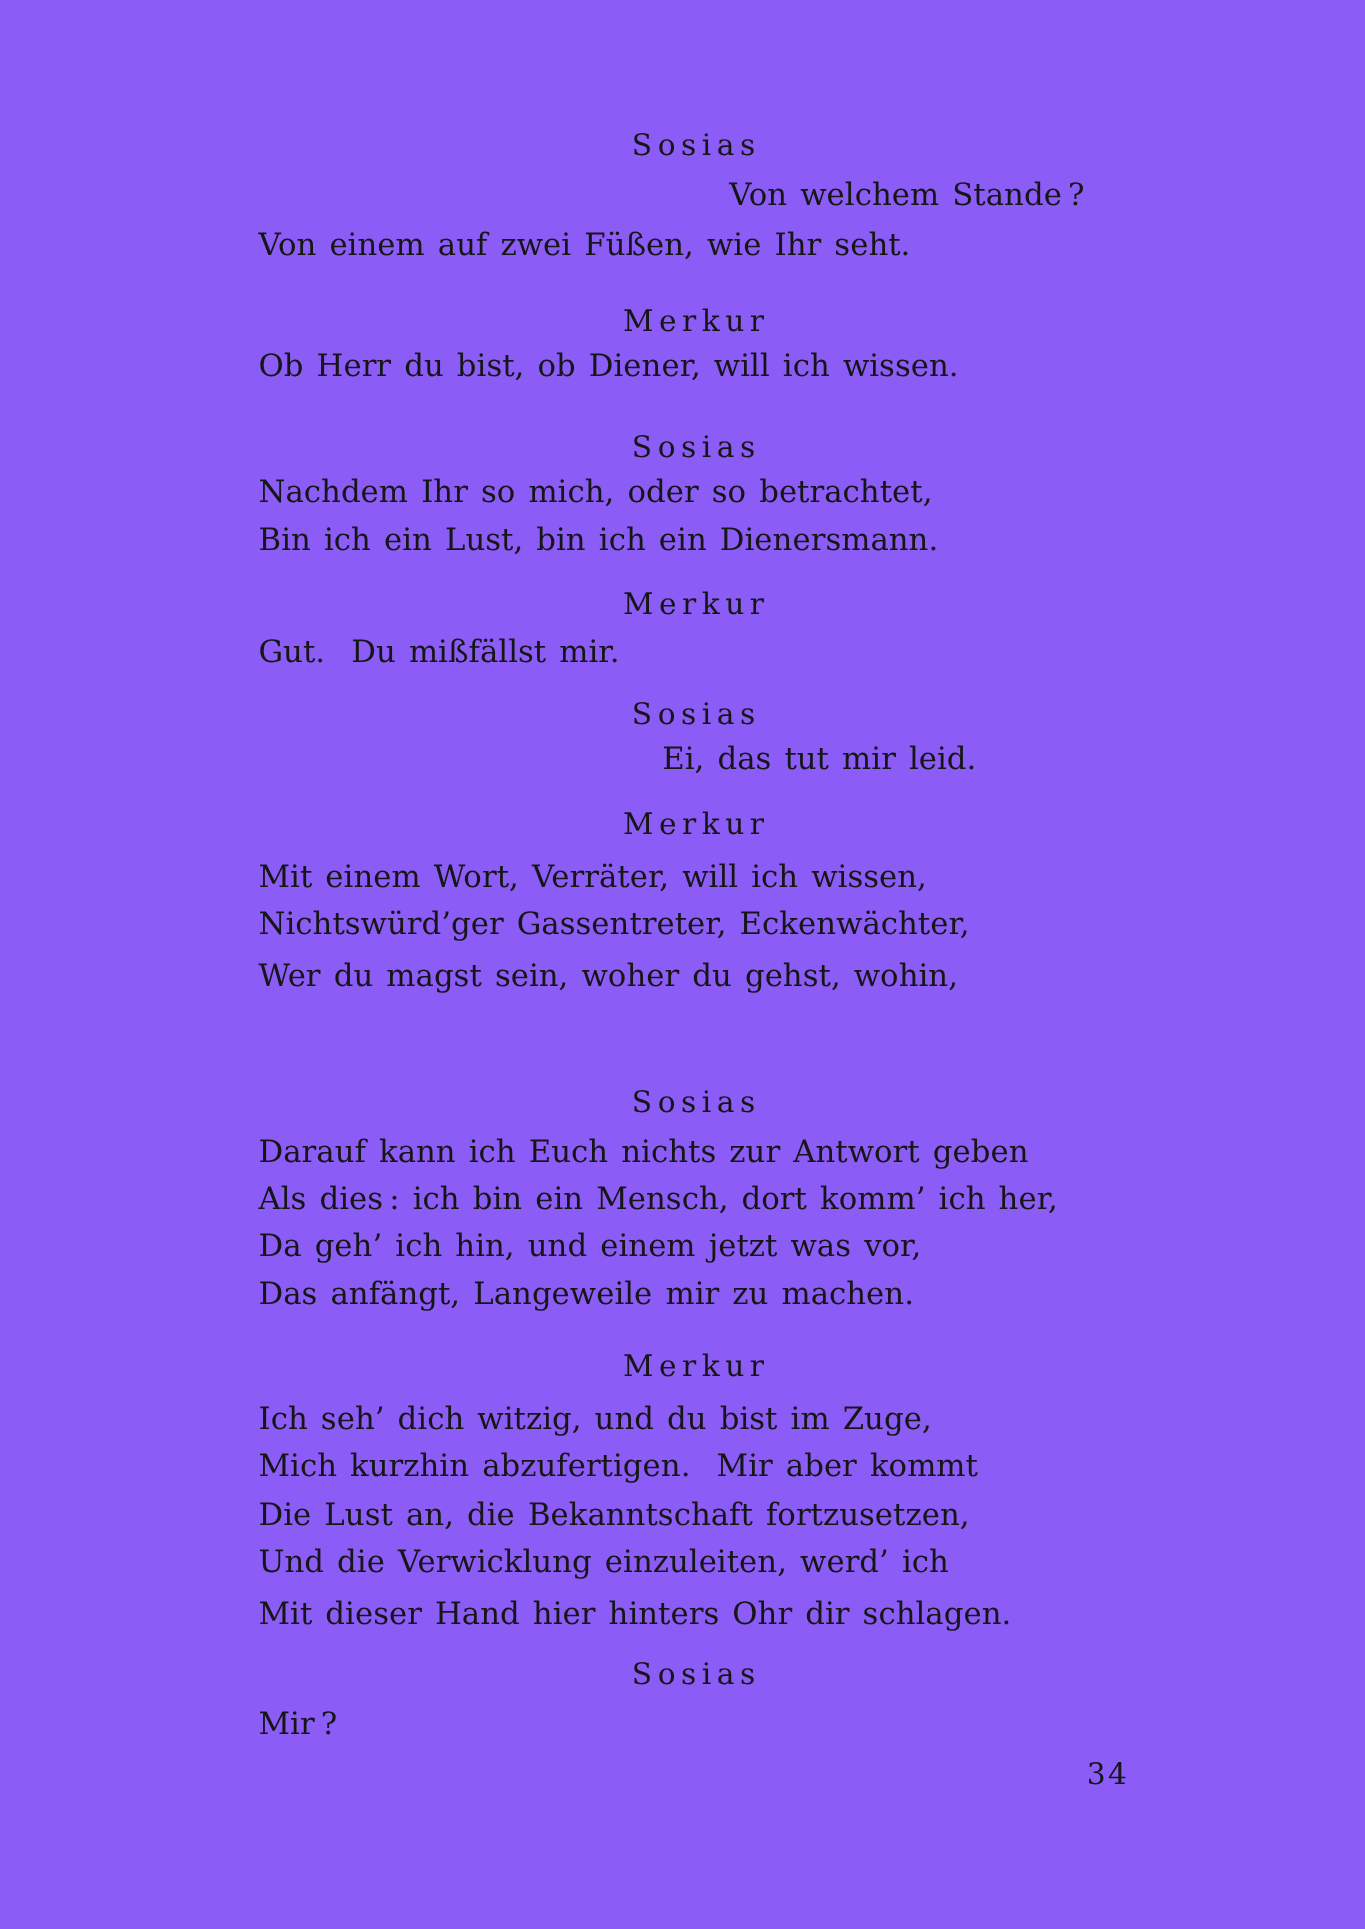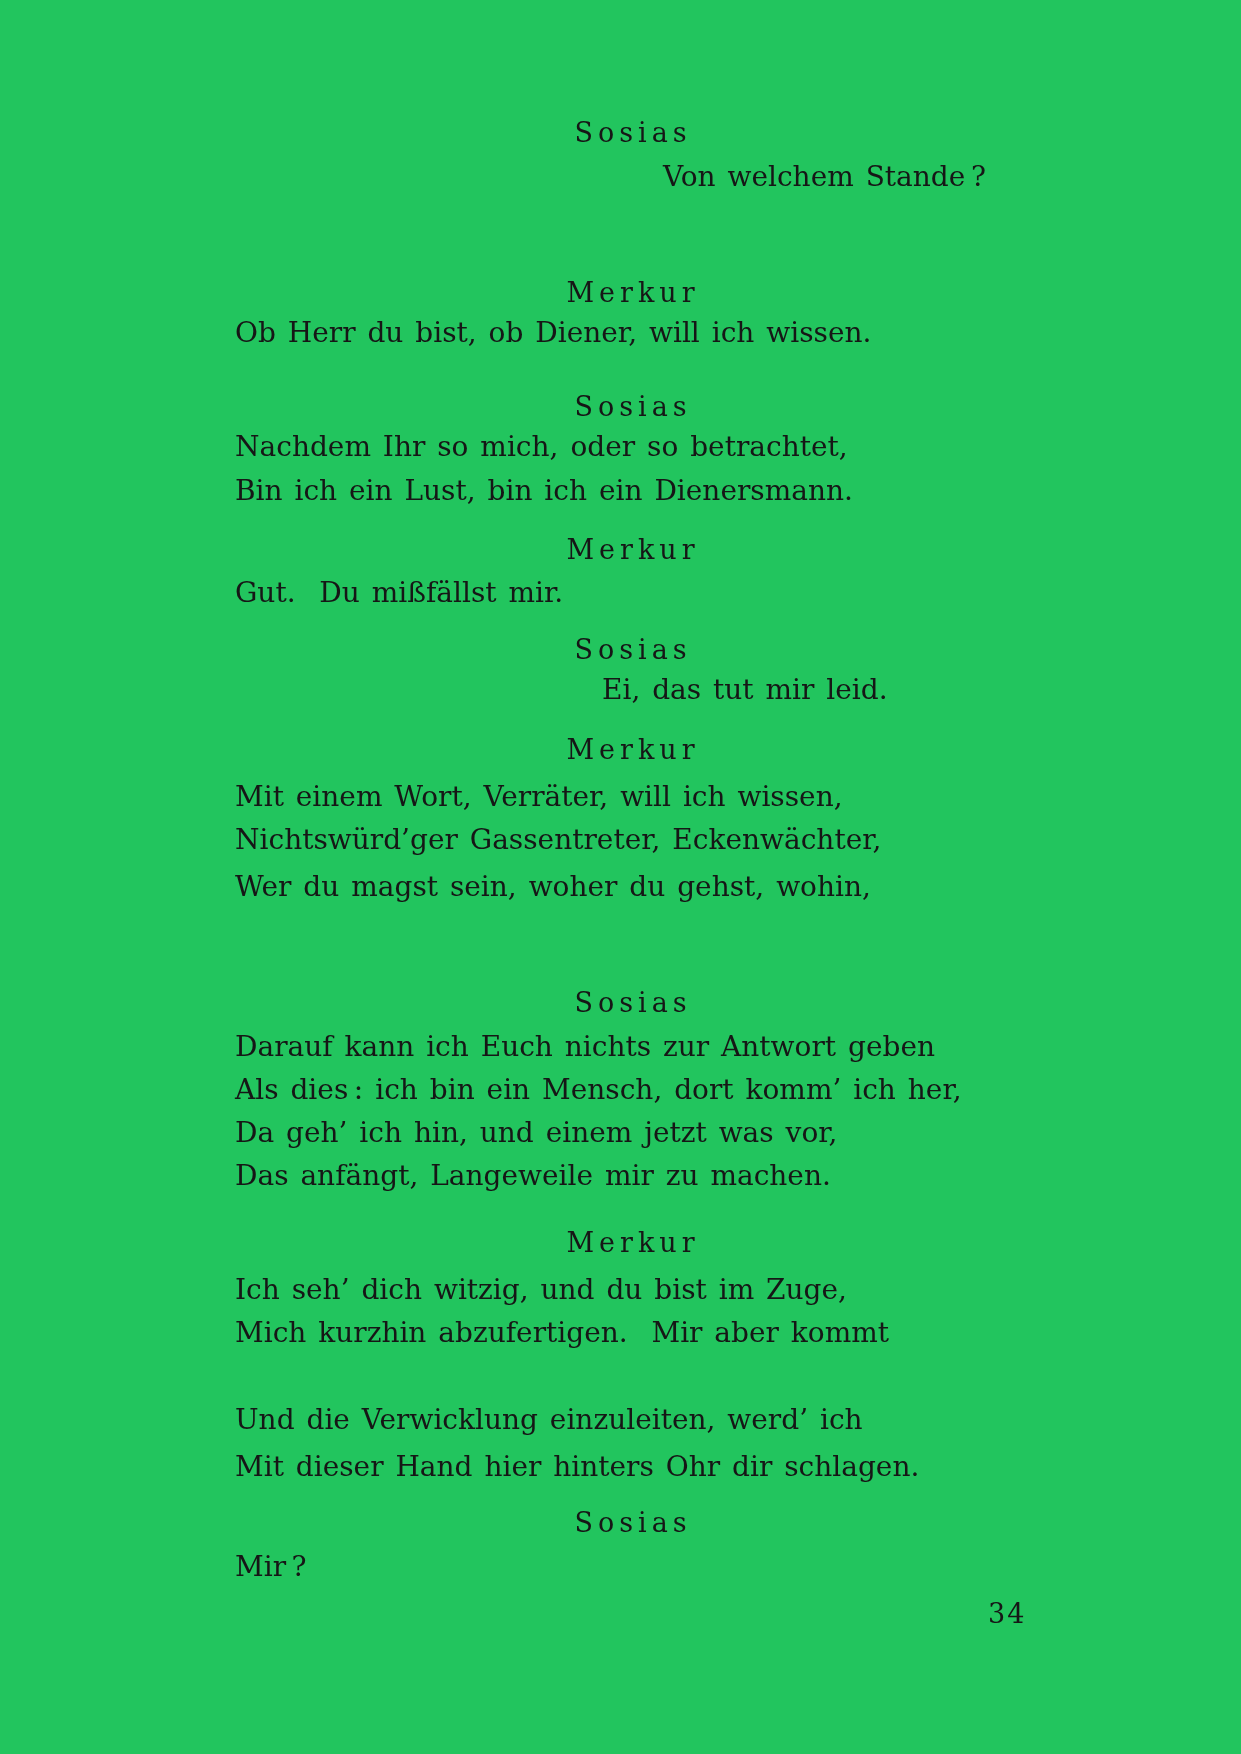--- a/index.html
+++ b/index.html
@@ -4,21 +4,21 @@
 <style>
   html, body { margin: 0; padding: 0; }
   body {
     width: 1241px; height: 1754px;
     background: #ffffff;
     overflow: hidden;
   }
   .scan-page {
     position: relative;
     width: 1241px; height: 1754px;
-    background: #22c55e;
+    background: #8b5cf6;
     font-family: "DejaVu Serif", serif;
     color: #1a1a1a;
   }
   .line {
     position: absolute;
     left: 235px;
     white-space: pre;
     font-size: 28px;
     line-height: 1.1;
     word-spacing: 3px;
@@ -41,20 +41,21 @@
     color: #161616;
   }
 </style>
 </head>
 <body>
 
 <div class="scan-page">
 
   <div class="line speaker" style="top:118px">Sosias</div>
   <div class="line half-right" style="top:162px">Von welchem Stande ?</div>
+  <div class="line" style="top:208px">Von einem auf zwei Füßen, wie Ihr seht.</div>
 
   <div class="line speaker" style="top:278px">Merkur</div>
   <div class="line" style="top:318px">Ob Herr du bist, ob Diener, will ich wissen.</div>
 
   <div class="line speaker" style="top:392px">Sosias</div>
   <div class="line" style="top:432px">Nachdem Ihr so mich, oder so betrachtet,</div>
   <div class="line" style="top:476px">Bin ich ein Lust, bin ich ein Dienersmann.</div>
 
   <div class="line speaker" style="top:535px">Merkur</div>
   <div class="line" style="top:578px">Gut.  Du mißfällst mir.</div>
@@ -69,20 +70,21 @@
 
   <div class="line speaker" style="top:988px">Sosias</div>
   <div class="line" style="top:1032px">Darauf kann ich Euch nichts zur Antwort geben</div>
   <div class="line" style="top:1075px">Als dies : ich bin ein Mensch, dort komm’ ich her,</div>
   <div class="line" style="top:1118px">Da geh’ ich hin, und einem jetzt was vor,</div>
   <div class="line" style="top:1161px">Das anfängt, Langeweile mir zu machen.</div>
 
   <div class="line speaker" style="top:1228px">Merkur</div>
   <div class="line" style="top:1275px">Ich seh’ dich witzig, und du bist im Zuge,</div>
   <div class="line" style="top:1318px">Mich kurzhin abzufertigen.  Mir aber kommt</div>
+  <div class="line" style="top:1362px">Die Lust an, die Bekanntschaft fortzusetzen,</div>
   <div class="line" style="top:1405px">Und die Verwicklung einzuleiten, werd’ ich</div>
   <div class="line" style="top:1452px">Mit dieser Hand hier hinters Ohr dir schlagen.</div>
 
   <div class="line speaker" style="top:1508px">Sosias</div>
   <div class="line" style="top:1552px">Mir ?</div>
 
   <div class="page-number">34</div>
 </div>
 
 </body></html>

